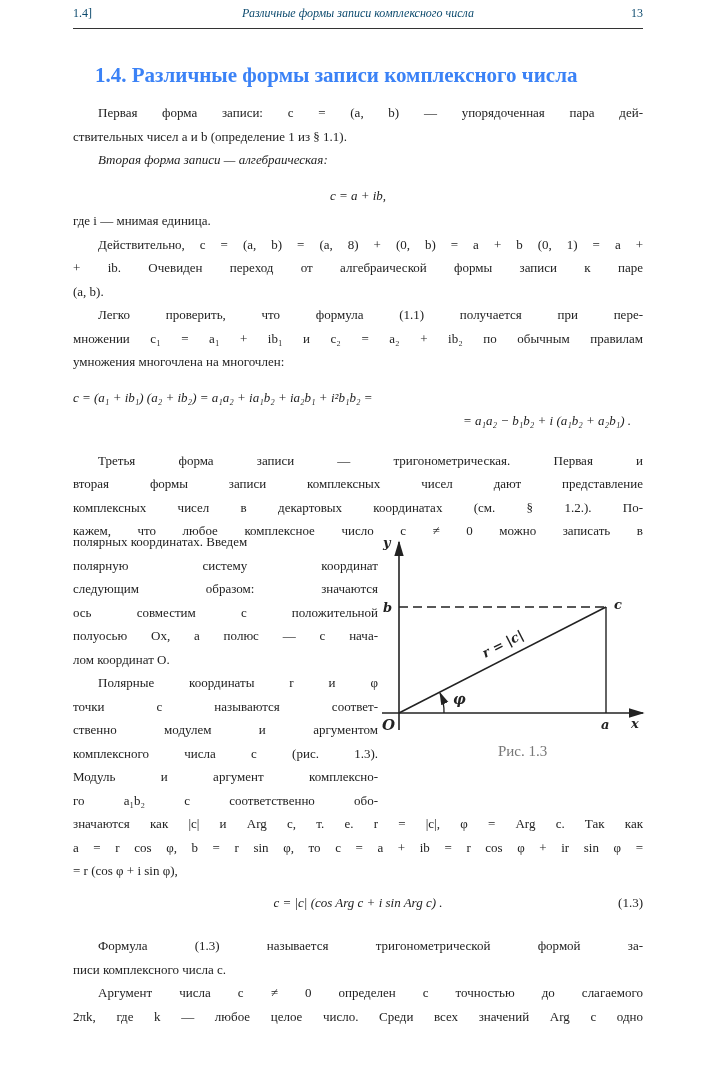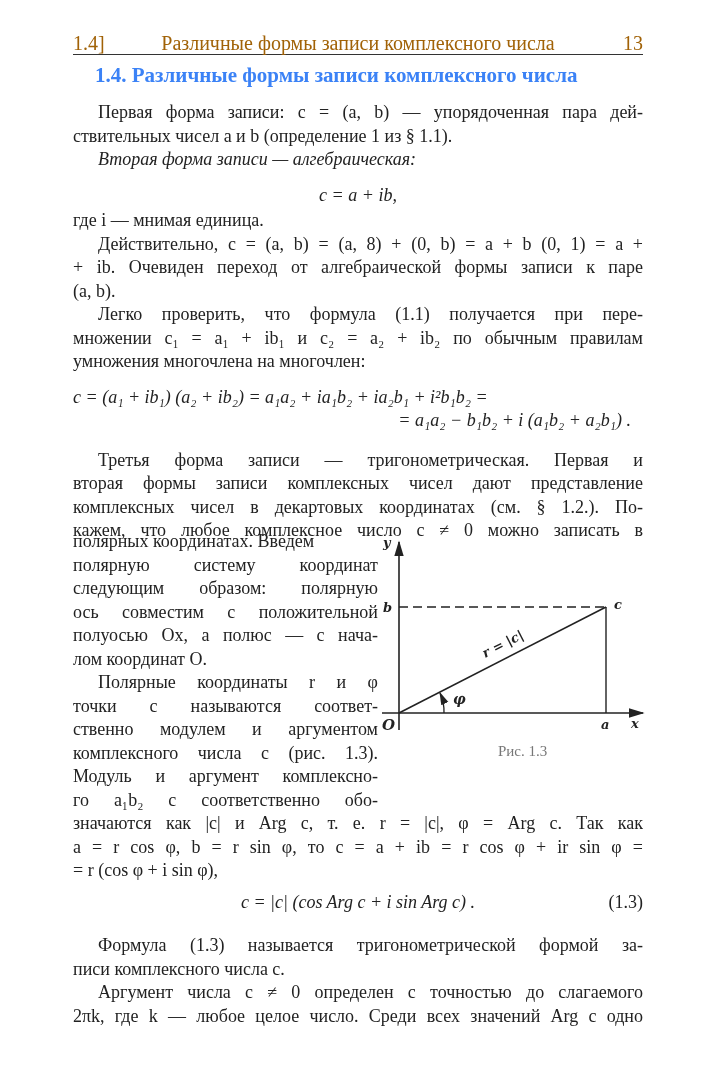--- a/index.html
+++ b/index.html
@@ -3,34 +3,34 @@
 <meta charset="utf-8">
 <style>
   html, body { margin: 0; padding: 0; background: #ffffff; }
   body {
     width: 713px; height: 1080px; position: relative; overflow: hidden;
     font-family: "DejaVu Serif", "Liberation Serif", serif;
     color: #1e1e1e;
   }
   .page { position: absolute; left: 73px; top: 0; width: 570px; }
   .running-head {
-    position: absolute; top: 32px; left: 0; width: 570px; height: 22px;
-    border-bottom: 1.5px solid #333; font-size: 20px; color: #a16207;
+    position: absolute; top: 6px; left: 0; width: 570px; height: 22px;
+    border-bottom: 1.5px solid #333; font-size: 12px; color: #0c4a6e;
     font-family: "Liberation Serif", serif;
   }
   .rh-left { position: absolute; left: 0; top: 0; }
-  .rh-center { position: absolute; left: 0; right: 0; text-align: center; top: 0; }
+  .rh-center { position: absolute; left: 0; right: 0; text-align: center; font-style: italic; top: 0; }
   .rh-right { position: absolute; right: 0; top: 0; }
   .section-title {
     position: absolute; top: 63px; left: 22px; font-size: 21px; font-weight: bold;
     font-family: "Liberation Serif", serif; color: #3b82f6; white-space: nowrap;
   }
   .body-text {
     position: absolute; left: 0; width: 570px;
-    font-family: "Liberation Serif", serif; font-size: 18px; line-height: 23.5px;
+    font-family: "Liberation Serif", serif; font-size: 13px; line-height: 23.5px;
     text-align: justify; color: #222;
   }
   .line { display: block; height: 23.5px; white-space: nowrap; text-align-last: justify; text-align: justify; }
   .line.last { text-align-last: left; }
   .ind { padding-left: 25px; }
   i, .it { font-style: italic; }
   .formula { display: block; height: 23.5px; white-space: nowrap; font-style: italic; }
   .formula.center { text-align: center; }
   .formula.right { text-align: right; }
   .eqno { position: absolute; right: 0; font-style: normal; }
@@ -71,21 +71,21 @@
     <span style="display:block;height:16px;"></span>
     <span class="line ind">Третья форма записи — тригонометрическая. Первая и</span>
     <span class="line">вторая формы записи комплексных чисел дают представление</span>
     <span class="line">комплексных чисел в декартовых координатах (см. § 1.2.). По-</span>
     <span class="line">кажем, что любое комплексное число c ≠ 0 можно записать в</span>
   </div>
 
   <div class="body-text wrap-col" style="top:530px;">
     <span class="line last">полярных координатах. Введем</span>
     <span class="line">полярную систему координат</span>
-    <span class="line">следующим образом: полярную</span>
+    <span class="line">следующим образом: значаются</span>
     <span class="line">ось совместим с положительной</span>
     <span class="line">полуосью Ox, а полюс — с нача-</span>
     <span class="line last">лом координат O.</span>
     <span class="line ind">Полярные координаты r и φ</span>
     <span class="line">точки c называются соответ-</span>
     <span class="line">ственно модулем и аргументом</span>
     <span class="line">комплексного числа c (рис. 1.3).</span>
     <span class="line">Модуль и аргумент комплексно-</span>
     <span class="line">го a₁b₂ c соответственно обо-</span>
   </div>

